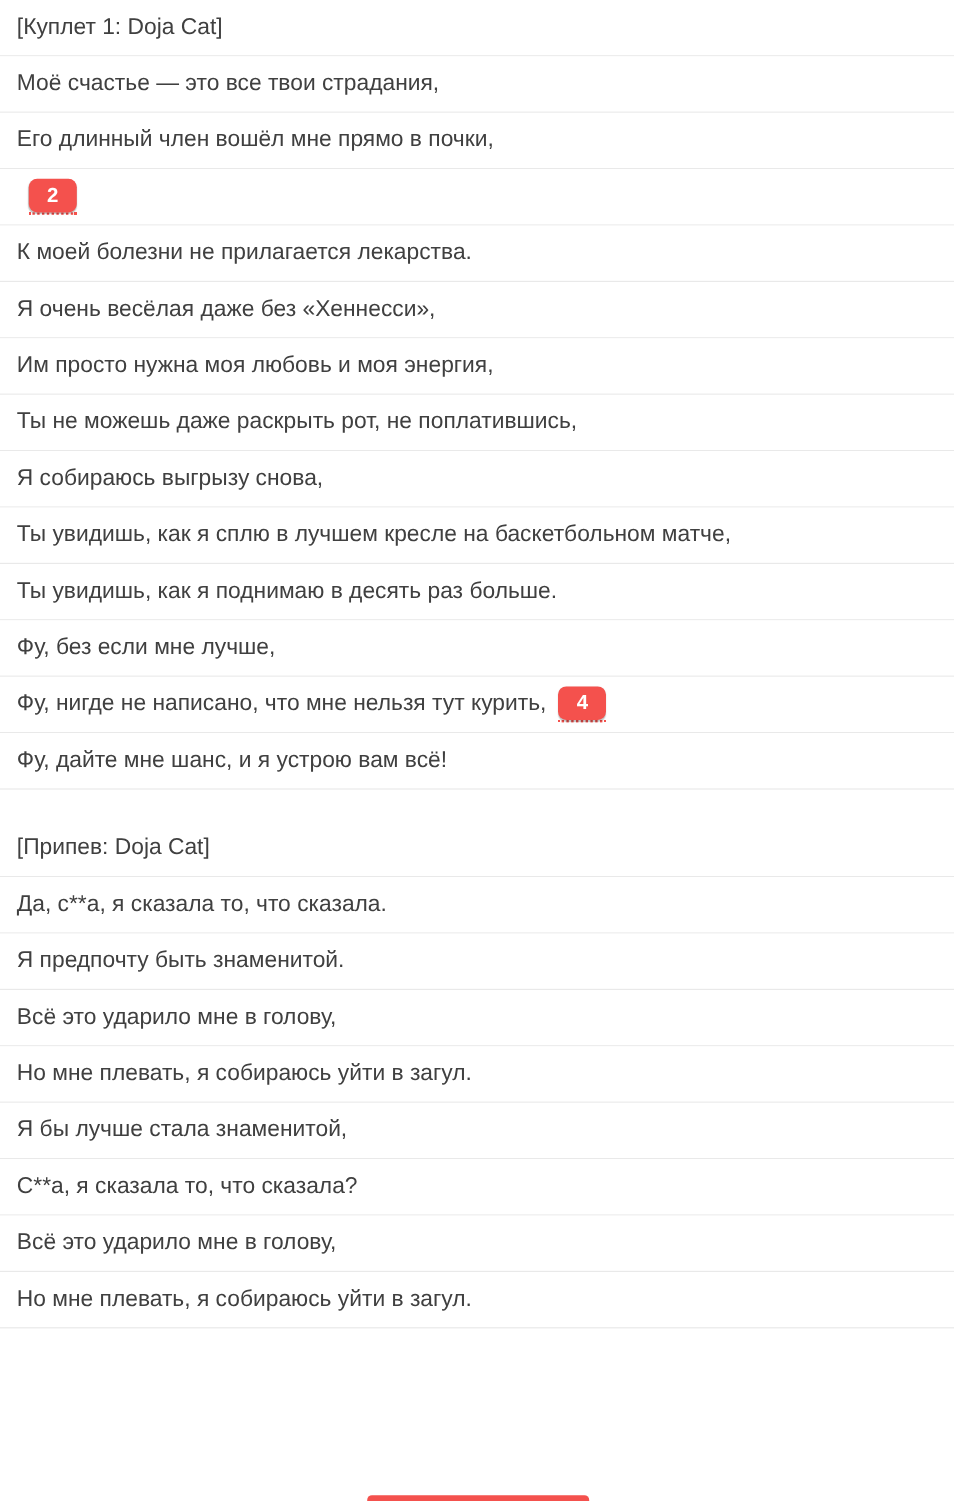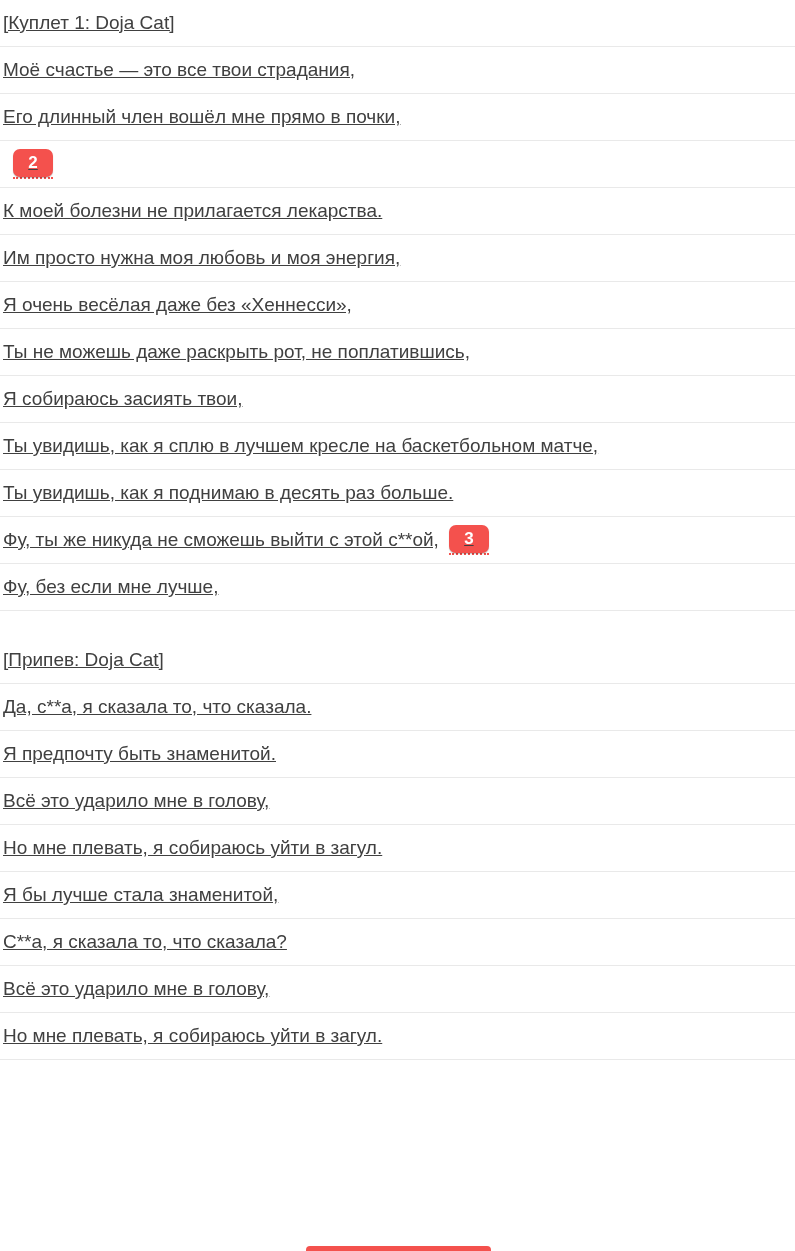--- a/index.html
+++ b/index.html
@@ -24,26 +24,25 @@
   }
   .section + .section {
     margin-top: 26px;
   }
   .row {
     box-sizing: border-box;
     min-height: 47px;
     display: flex;
     align-items: center;
     border-bottom: 1px solid #e9e9e9;
-    padding: 0 4px 0 3px;
+    padding: 0 4px 0 14px;
     font-size: 19px;
     line-height: 24px;
     color: #404040;
     background: #ffffff;
-    text-decoration: underline;
   }
   .row .line-text {
     white-space: pre-wrap;
   }
   .badge-wrap {
     display: inline-block;
     margin-left: 10px;
     border-bottom: 2px dotted #f4514d;
     padding-bottom: 0px;
     flex: 0 0 auto;
@@ -88,45 +87,48 @@
         </div>
         <div class="row">
           <span class="badge-wrap">
             <span class="badge">2</span>
           </span>
         </div>
         <div class="row">
           <span class="line-text">К моей болезни не прилагается лекарства.</span>
         </div>
         <div class="row">
-          <span class="line-text">Им просто нужна моя любовь и моя энергия,</span>
+          <span class="line-text">Я очень весёлая даже без «Хеннесси»,</span>
         </div>
         <div class="row">
-          <span class="line-text">Я очень весёлая даже без «Хеннесси»,</span>
+          <span class="line-text">Им просто нужна моя любовь и моя энергия,</span>
         </div>
         <div class="row">
           <span class="line-text">Ты не можешь даже раскрыть рот, не поплатившись,</span>
         </div>
         <div class="row">
-          <span class="line-text">Я собираюсь засиять твои,</span>
+          <span class="line-text">Я собираюсь выгрызу снова,</span>
         </div>
         <div class="row">
           <span class="line-text">Ты увидишь, как я сплю в лучшем кресле на баскетбольном матче,</span>
         </div>
         <div class="row">
           <span class="line-text">Ты увидишь, как я поднимаю в десять раз больше.</span>
         </div>
         <div class="row">
-          <span class="line-text">Фу, ты же никуда не сможешь выйти с этой с**ой,</span>
+          <span class="line-text">Фу, без если мне лучше,</span>
+        </div>
+        <div class="row">
+          <span class="line-text">Фу, нигде не написано, что мне нельзя тут курить,</span>
           <span class="badge-wrap">
-            <span class="badge">3</span>
+            <span class="badge">4</span>
           </span>
         </div>
         <div class="row">
-          <span class="line-text">Фу, без если мне лучше,</span>
+          <span class="line-text">Фу, дайте мне шанс, и я устрою вам всё!</span>
         </div>
       </div>
       <div class="section">
         <div class="row">[Припев: Doja Cat]</div>
         <div class="row">
           <span class="line-text">Да, с**а, я сказала то, что сказала.</span>
         </div>
         <div class="row">
           <span class="line-text">Я предпочту быть знаменитой.</span>
         </div>

